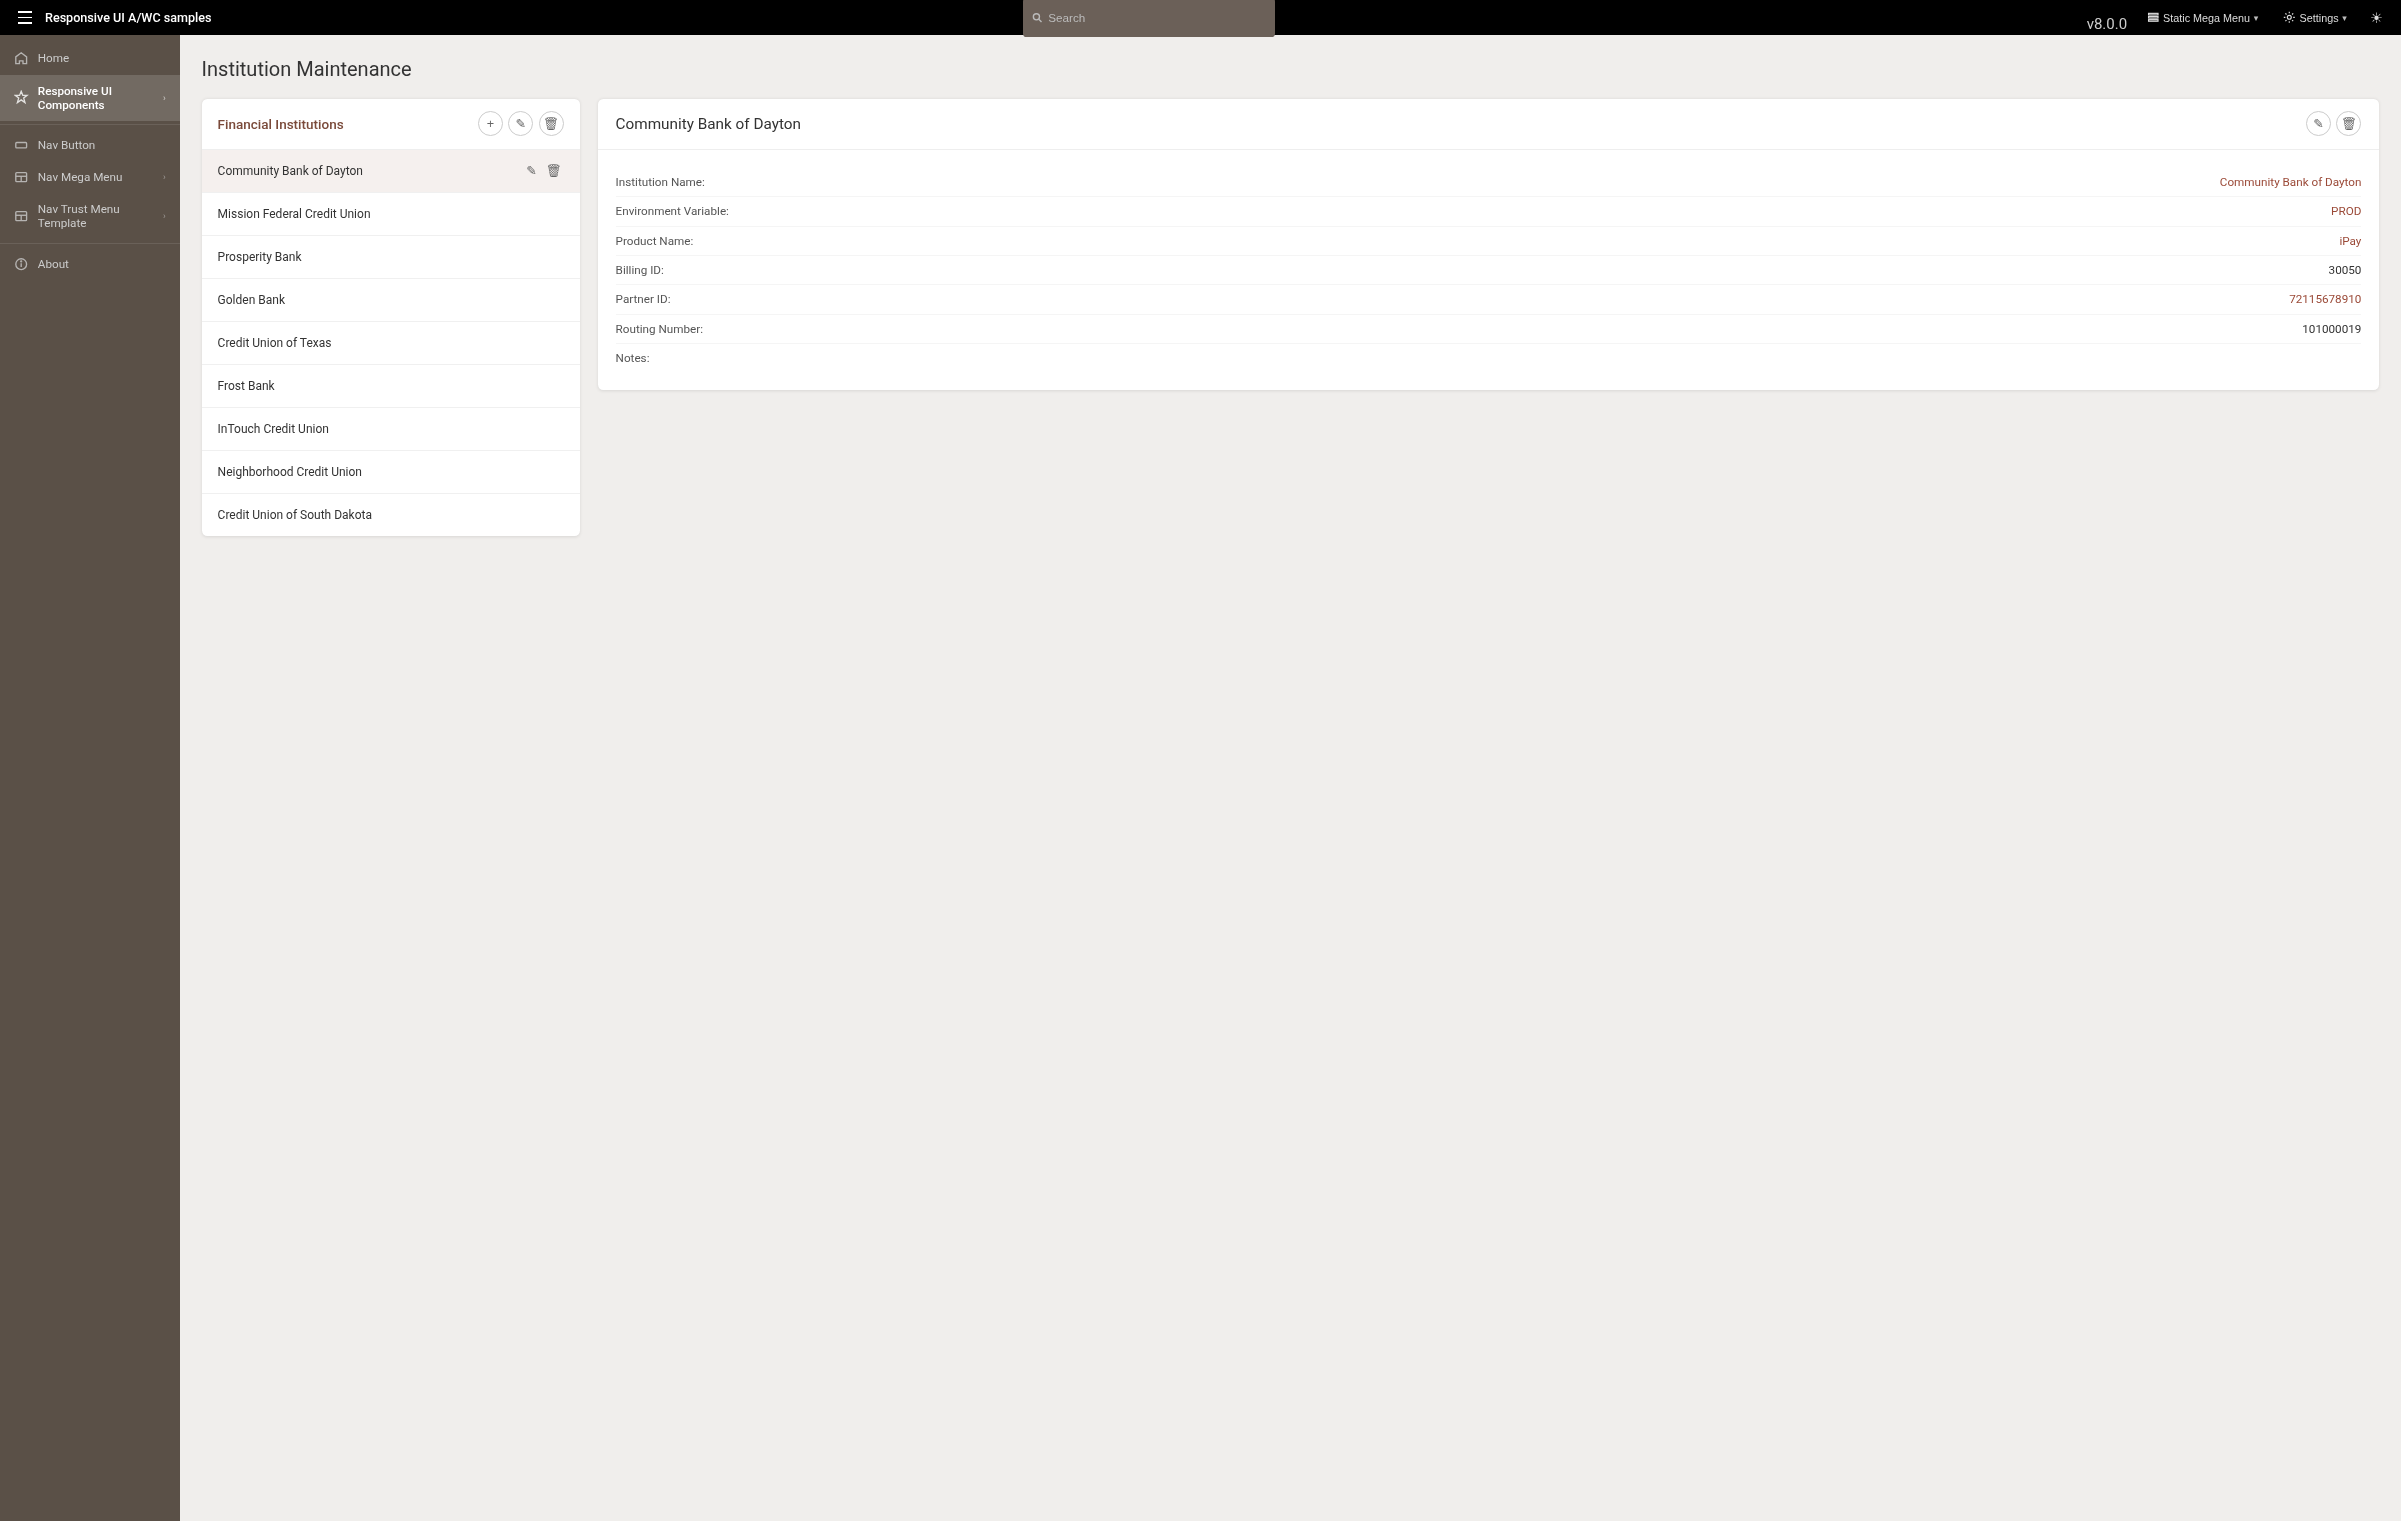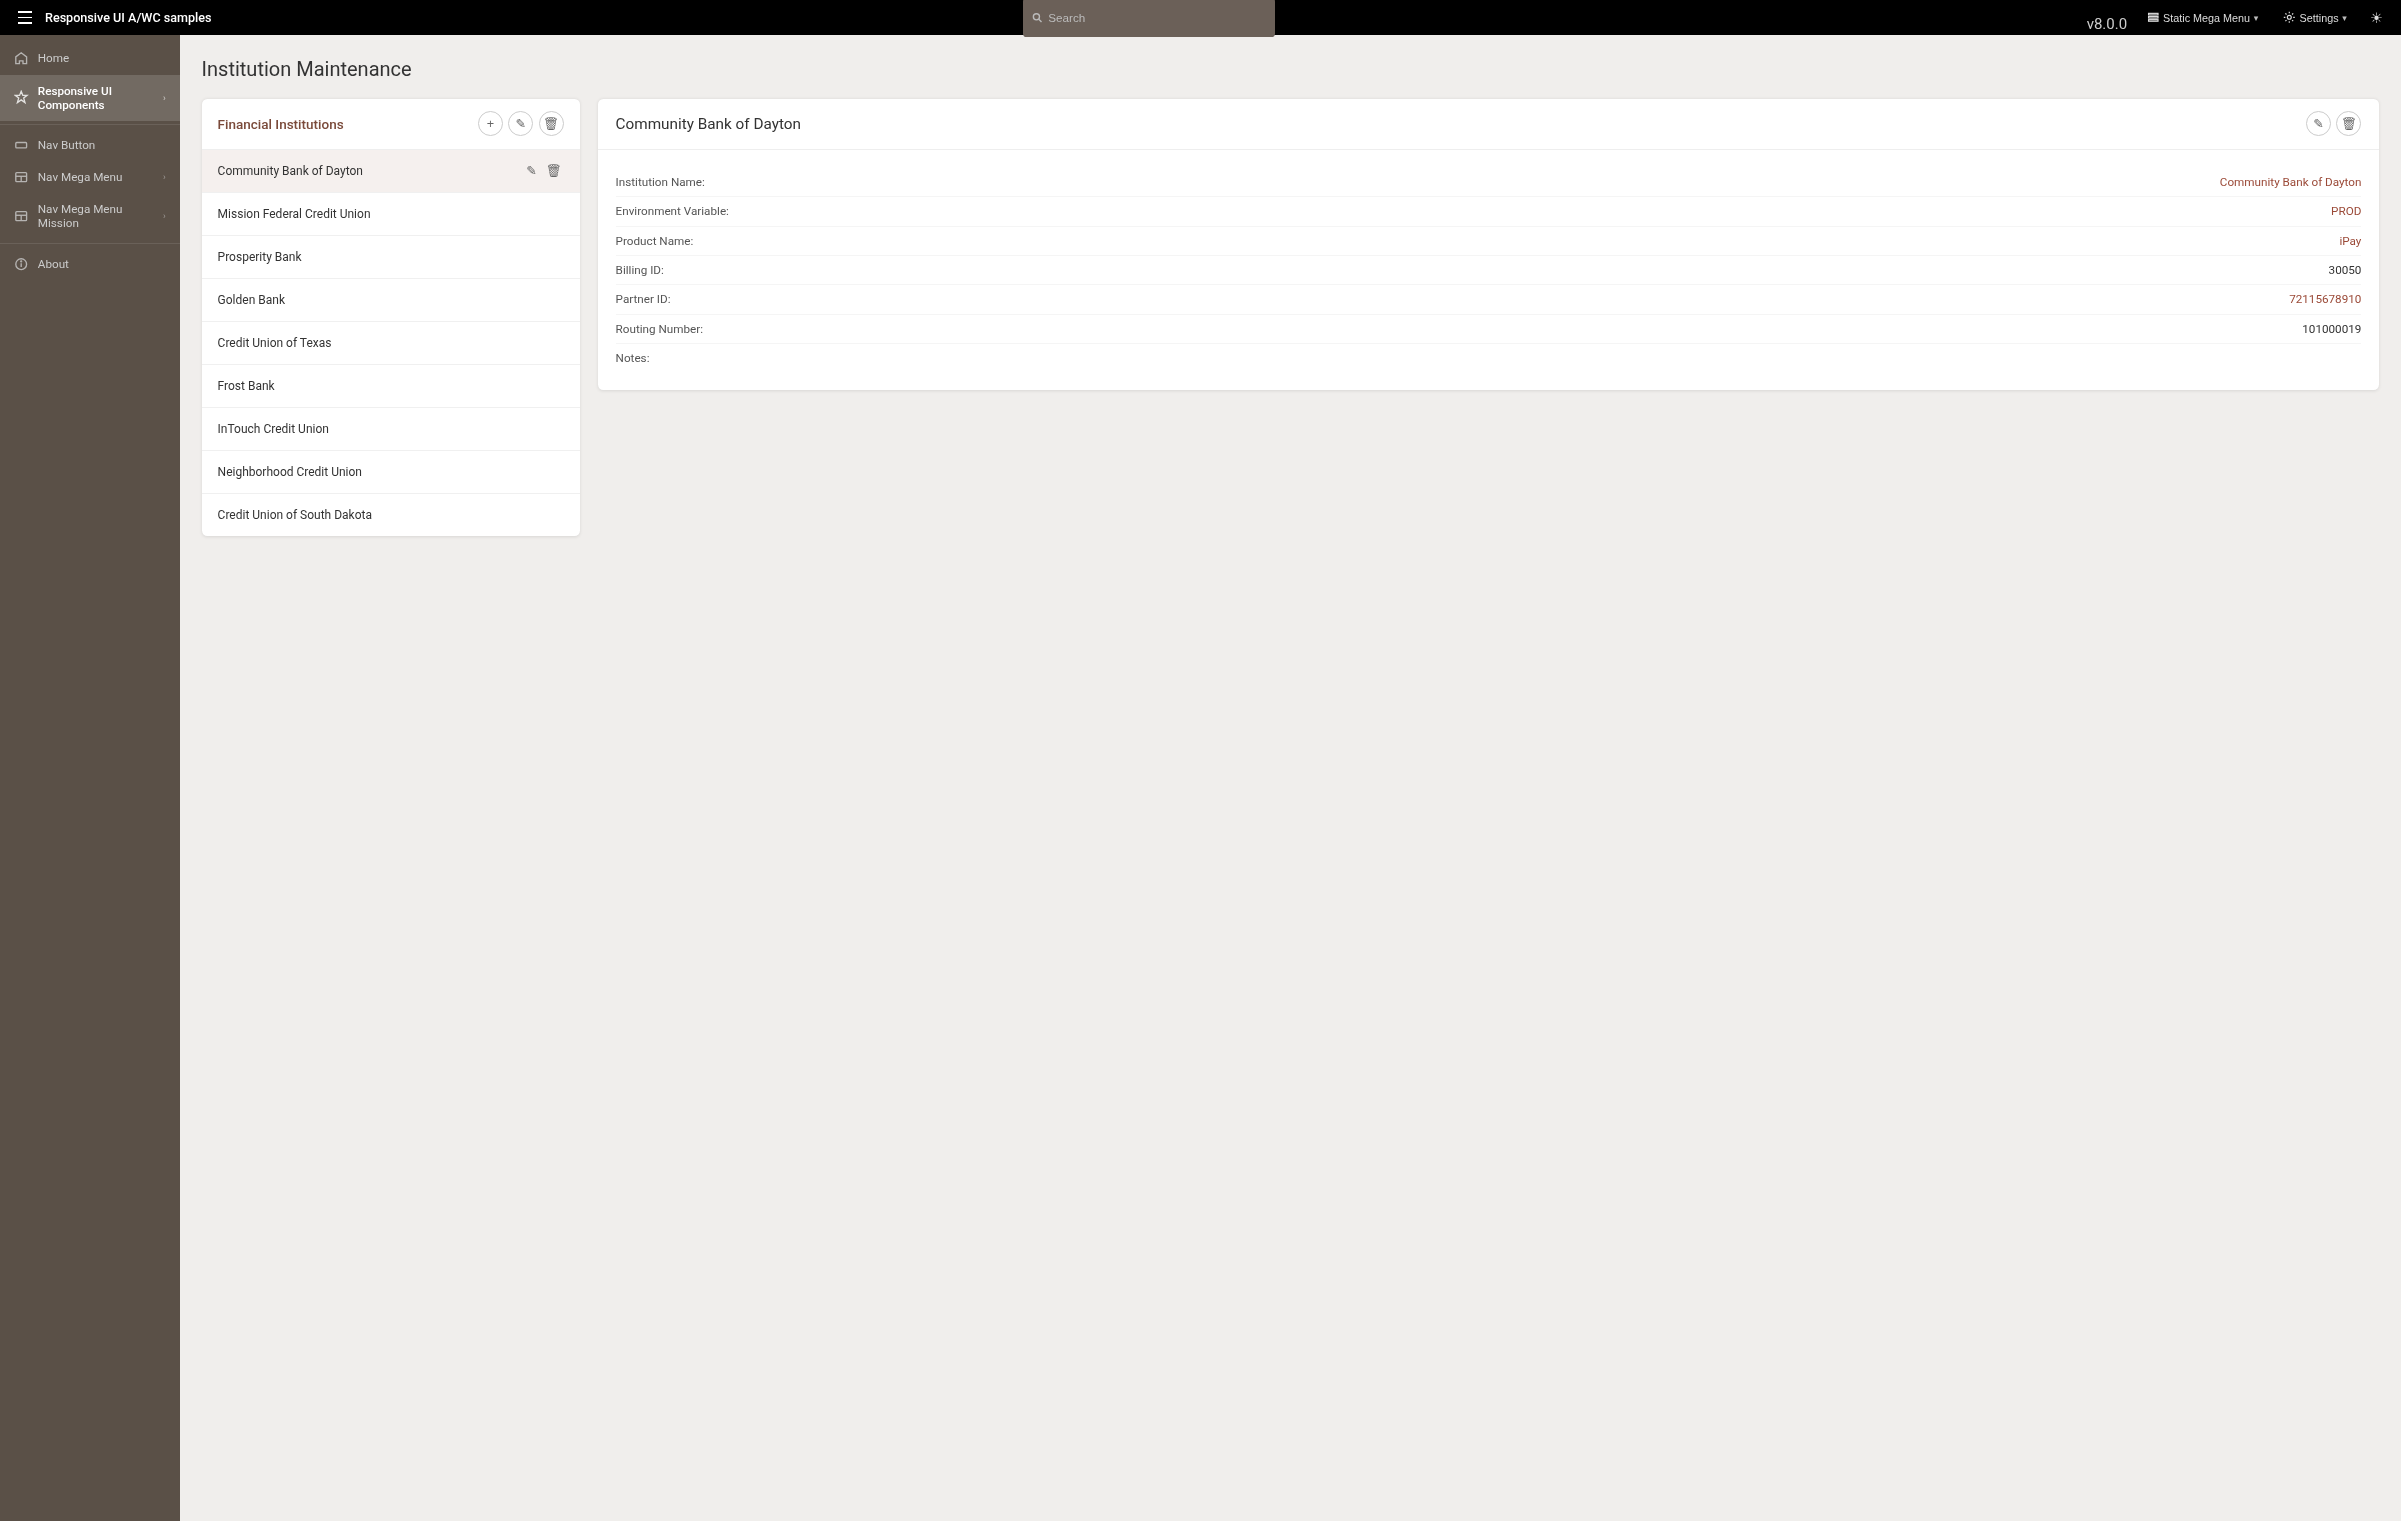--- a/index.html
+++ b/index.html
@@ -375,21 +375,21 @@
       </svg>
       <span>Nav Mega Menu</span>
       <span class="chevron-right">›</span>
     </div>
     <div class="sidebar-item">
       <svg class="si-icon" viewBox="0 0 16 16" fill="none" stroke="#ccc" stroke-width="1.5">
         <rect x="2" y="3" width="12" height="10" rx="1"></rect>
         <line x1="2" y1="7" x2="14" y2="7"></line>
         <line x1="8" y1="7" x2="8" y2="13"></line>
       </svg>
-      <span>Nav Mega Menu Mission</span>
+      <span>Nav Trust Menu Template</span>
       <span class="chevron-right">›</span>
     </div>
     <div class="sidebar-divider"></div>
     <div class="sidebar-item">
       <svg class="si-icon" viewBox="0 0 16 16" fill="none" stroke="#ccc" stroke-width="1.5">
         <circle cx="8" cy="8" r="6"></circle>
         <line x1="8" y1="7" x2="8" y2="11"></line>
         <circle cx="8" cy="5" r="0.5" fill="#ccc"></circle>
       </svg>
       <span>About</span>

